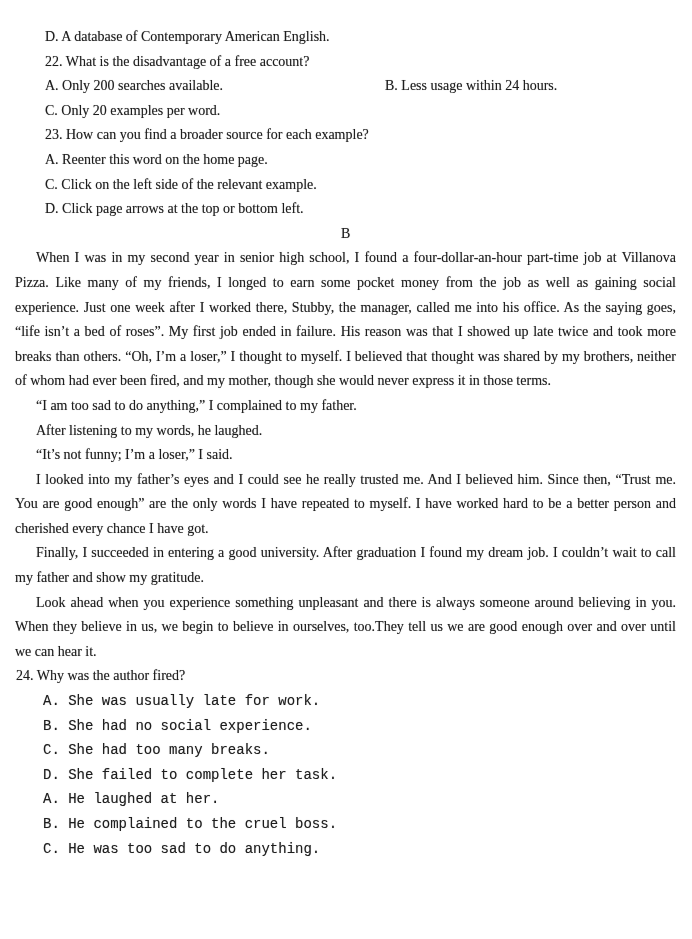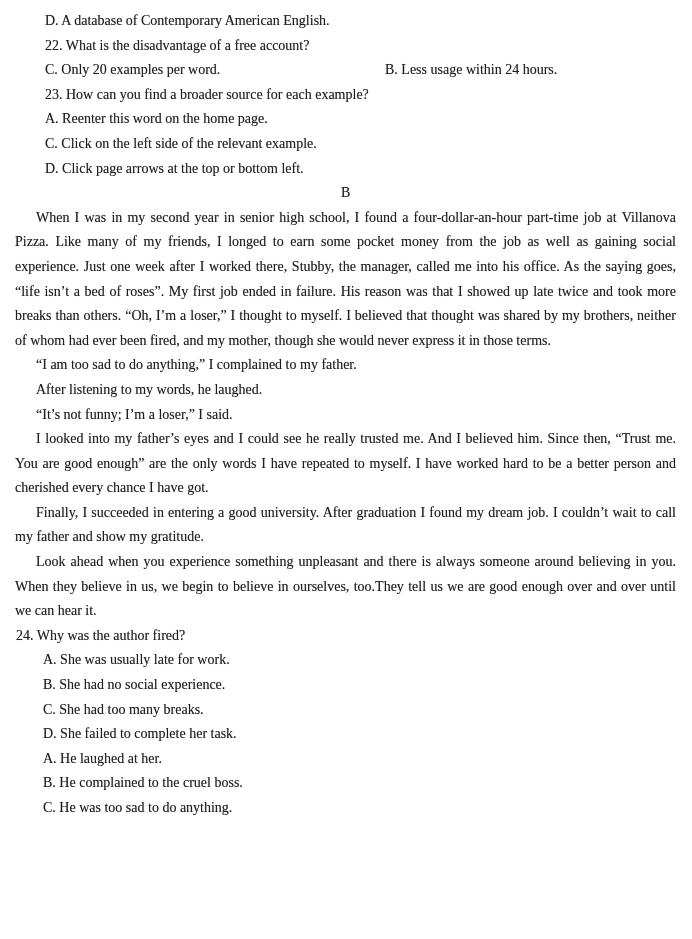--- a/index.html
+++ b/index.html
@@ -6,46 +6,47 @@
   .page{
     position:relative;
     width:692px;
     height:939px;
     box-sizing:border-box;
     background:#ffffff;
     font-family:"Liberation Serif","DejaVu Serif",serif;
     font-size:14px;
     line-height:24.6px;
     color:#1e1e1e;
-    padding-top:9px;
+    padding-top:25px;
     overflow:hidden;
     text-shadow:0 0 0.7px rgba(30,30,30,0.45);
   }
   .upper-block{margin-left:45px;margin-right:16px;}
   .line{white-space:nowrap;}
   .two-col{position:relative;}
   .two-col .col2{position:absolute;left:340px;top:0;}
   .section-header{text-align:center;letter-spacing:0.5px;}
   .passage p{
     margin:0 16px 0 15px;
     text-align:justify;
     text-indent:21px;
   }
   .q-block{margin-left:16px;margin-right:16px;}
-  .q-block .opt{margin-left:27px;}
+  .q-block .opt{margin-left:27px;font-family:Liberation Mono, monospace;}
 </style>
 </head>
 <body>
 
 <div class="page">
 
   <div class="upper-block">
     <div class="line">D. A database of Contemporary American English.</div>
     <div class="line">22. What is the disadvantage of a free account?</div>
     <div class="line two-col">
+      <span>A. Only 200 searches available.</span>
       <span class="col2">B. Less usage within 24 hours.</span>
     </div>
     <div class="line two-col">
       <span>C. Only 20 examples per word.</span>
     </div>
     <div class="line">23. How can you find a broader source for each example?</div>
     <div class="line">A. Reenter this word on the home page.</div>
     <div class="line">C. Click on the left side of the relevant example.</div>
     <div class="line">D. Click page arrows at the top or bottom left.</div>
   </div>

